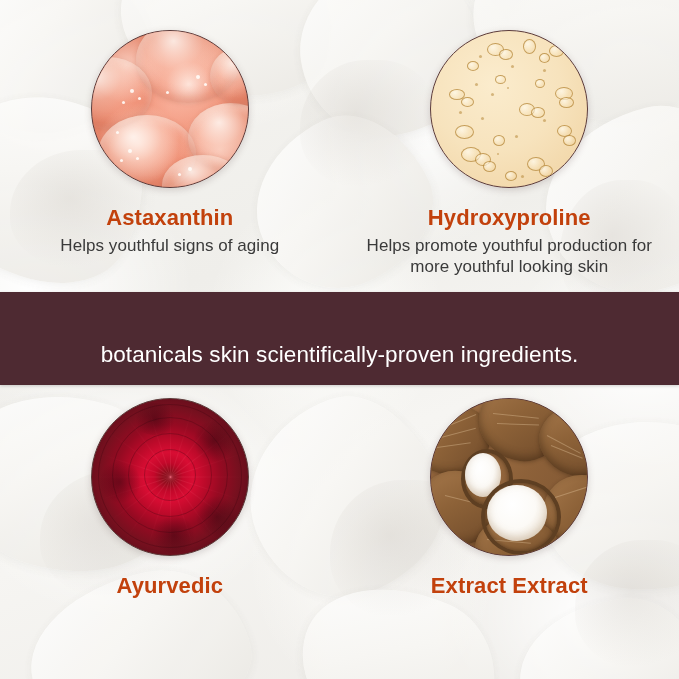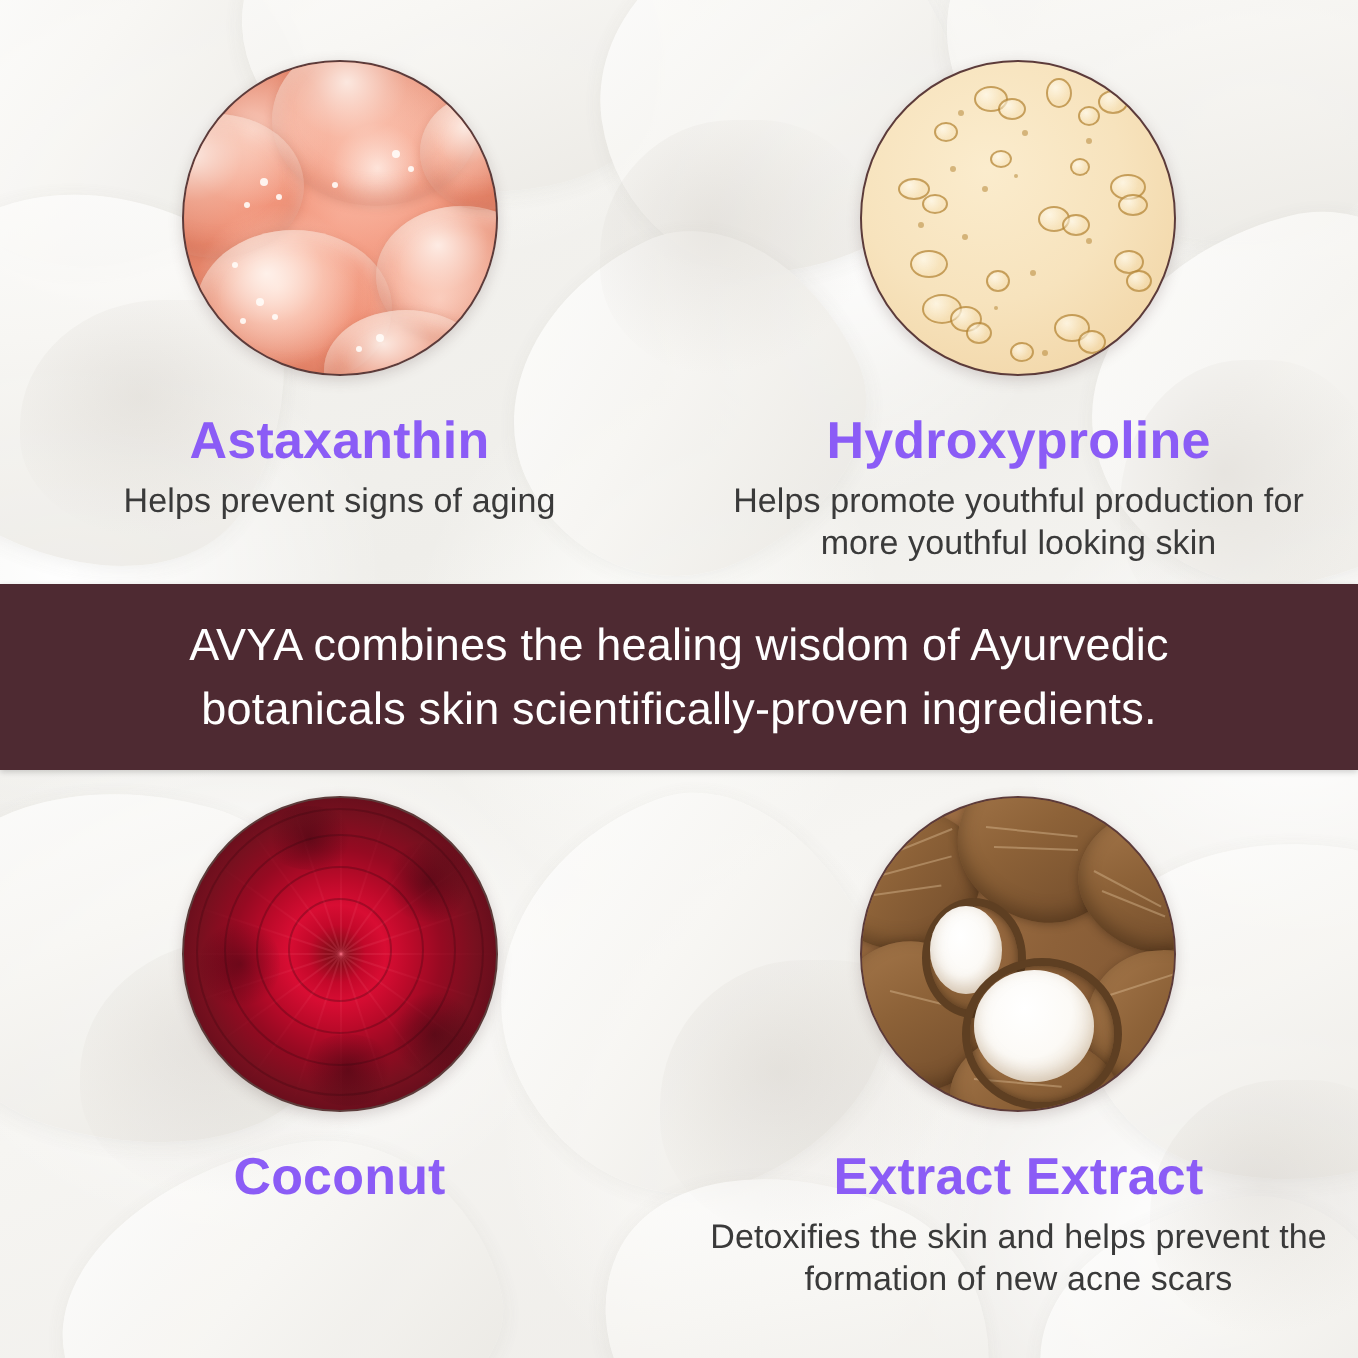--- a/index.html
+++ b/index.html
@@ -174,23 +174,23 @@
 
   
   .caption {
     margin-top: 16px;
     text-align: center;
     width: 100%;
     padding: 0 14px;
     box-sizing: border-box;
   }
   .ingredient-name {
-    font-size: 26px;
+    font-size: 22px;
     font-weight: bold;
-    color: #8b5cf6;
+    color: #c2410c;
     line-height: 1.25;
     margin: 0 0 3px 0;
     letter-spacing: .1px;
   }
   .ingredient-desc {
     font-size: 17px;
     color: #3a3a3a;
     line-height: 1.28;
     margin: 0;
     letter-spacing: .05px;
@@ -261,21 +261,21 @@
       <div class="gel-spark" style="left:74px;  top:60px;  width:3px; height:3px;"></div>
       <div class="gel-spark" style="left:36px;  top:118px; width:4px; height:4px;"></div>
       <div class="gel-spark" style="left:44px;  top:126px; width:3px; height:3px;"></div>
       <div class="gel-spark" style="left:28px;  top:128px; width:3px; height:3px;"></div>
       <div class="gel-spark" style="left:96px;  top:136px; width:4px; height:4px;"></div>
       <div class="gel-spark" style="left:86px;  top:142px; width:3px; height:3px;"></div>
       <div class="gel-spark" style="left:24px;  top:100px; width:3px; height:3px;"></div>
     </div>
     <div class="caption">
       <p class="ingredient-name">Astaxanthin</p>
-      <p class="ingredient-desc">Helps prevent signs of aging</p>
+      <p class="ingredient-desc">Helps youthful signs of aging</p>
     </div>
   </div>
 
   <div class="cell cell-tr">
     <div class="circle circle-hydroxyproline">
       <div class="bubble" style="left:56px;  top:12px;  width:15px; height:11px;"></div>
       <div class="bubble" style="left:68px;  top:18px;  width:12px; height:9px;"></div>
       <div class="bubble" style="left:92px;  top:8px;   width:11px; height:13px;"></div>
       <div class="bubble" style="left:108px; top:22px;  width:9px;  height:8px;"></div>
       <div class="bubble" style="left:36px;  top:30px;  width:10px; height:8px;"></div>
@@ -312,21 +312,21 @@
       <div class="bubble-dot" style="left:90px;  top:144px; width:3px; height:3px;"></div>
     </div>
     <div class="caption">
       <p class="ingredient-name">Hydroxyproline</p>
       <p class="ingredient-desc">Helps promote youthful production for more youthful looking skin</p>
     </div>
   </div>
 
   <div class="banner">
     <div class="banner-text">
-      <span>AVYA combines the healing wisdom of Ayurvedic</span><br>
+      <br>
       <span>botanicals skin scientifically-proven ingredients.</span>
     </div>
   </div>
 
   <div class="cell cell-bl">
     <div class="circle circle-beetroot">
       <div class="beet-ray" style="transform:rotate(0deg);"></div>
       <div class="beet-ray" style="transform:rotate(18deg);"></div>
       <div class="beet-ray" style="transform:rotate(36deg);"></div>
       <div class="beet-ray" style="transform:rotate(54deg);"></div>
@@ -350,21 +350,21 @@
       <div class="beet-ring" style="left:36px; top:34px; width:82px;  height:82px;"></div>
       <div class="beet-ring" style="left:20px; top:18px; width:114px; height:114px;"></div>
       <div class="beet-ring" style="left:6px;  top:5px;  width:142px; height:142px;"></div>
       <div class="beet-patch" style="left:8px;   top:60px;  width:40px; height:46px;"></div>
       <div class="beet-patch" style="left:100px; top:22px;  width:44px; height:40px;"></div>
       <div class="beet-patch" style="left:58px;  top:118px; width:48px; height:36px;"></div>
       <div class="beet-patch" style="left:104px; top:96px;  width:42px; height:44px;"></div>
       <div class="beet-patch" style="left:40px;  top:4px;   width:46px; height:32px;"></div>
     </div>
     <div class="caption">
-      <p class="ingredient-name">Coconut</p>
+      <p class="ingredient-name">Ayurvedic</p>
     </div>
   </div>
 
   <div class="cell cell-br">
     <div class="circle circle-coconut">
       <div class="coco-husk" style="left:-18px; top:6px;   width:78px; height:70px; transform:rotate(-14deg);"></div>
       <div class="coco-husk" style="left:48px;  top:-20px; width:86px; height:82px; transform:rotate(8deg);"></div>
       <div class="coco-husk" style="left:108px; top:8px;   width:74px; height:68px; transform:rotate(20deg);"></div>
       <div class="coco-husk" style="left:-14px; top:72px;  width:80px; height:74px; transform:rotate(12deg);"></div>
       <div class="coco-husk" style="left:112px; top:76px;  width:76px; height:70px; transform:rotate(-10deg);"></div>
@@ -379,17 +379,16 @@
       <div class="coco-fiber" style="left:14px;  top:96px;  width:36px; transform:rotate(14deg);"></div>
       <div class="coco-fiber" style="left:124px; top:98px;  width:34px; transform:rotate(-18deg);"></div>
       <div class="coco-fiber" style="left:56px;  top:140px; width:44px; transform:rotate(5deg);"></div>
       <div class="coco-shell-ring" style="left:30px; top:50px;  width:44px; height:52px; border-radius:50%;"></div>
       <div class="coco-flesh" style="left:34px; top:54px;  width:36px; height:44px;"></div>
       <div class="coco-shell-ring" style="left:50px; top:80px;  width:72px; height:68px;"></div>
       <div class="coco-flesh" style="left:56px; top:86px;  width:60px; height:56px;"></div>
     </div>
     <div class="caption">
       <p class="ingredient-name">Extract Extract</p>
-      <p class="ingredient-desc">Detoxifies the skin and helps prevent the formation of new acne scars</p>
     </div>
   </div>
 
 </div>
 
 </body></html>

